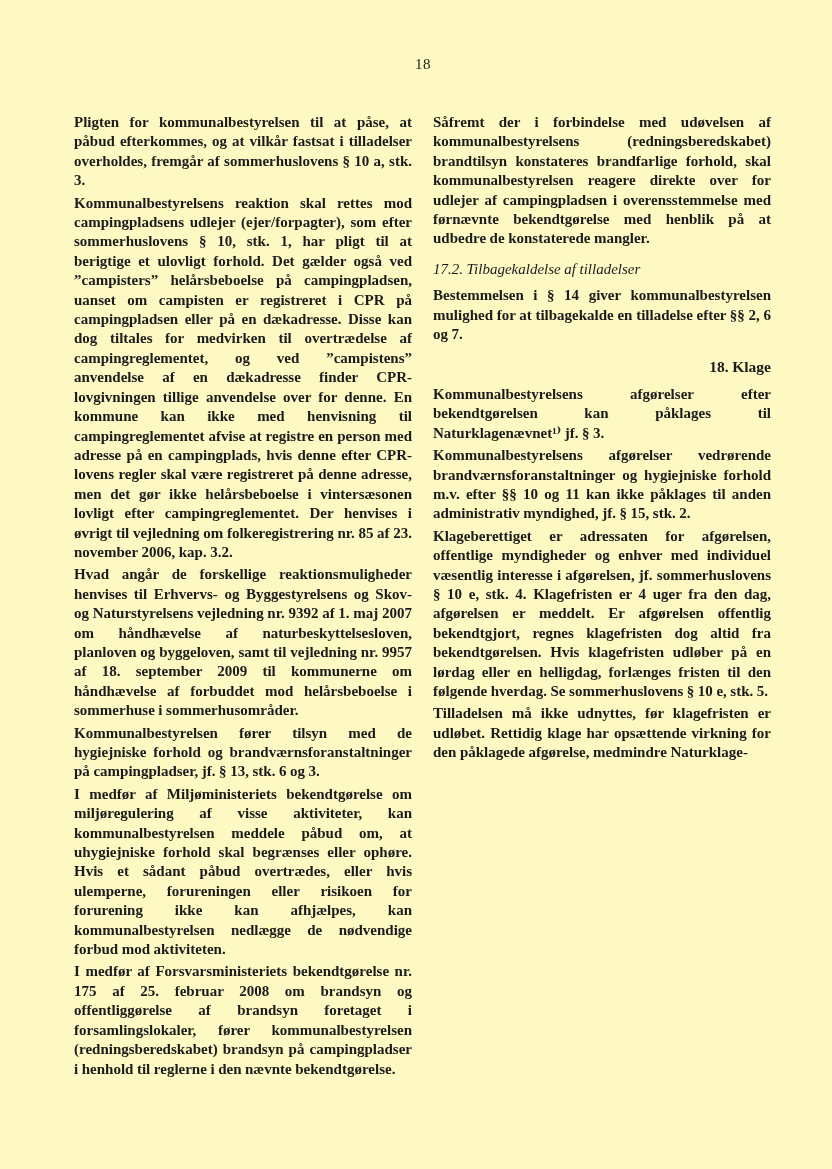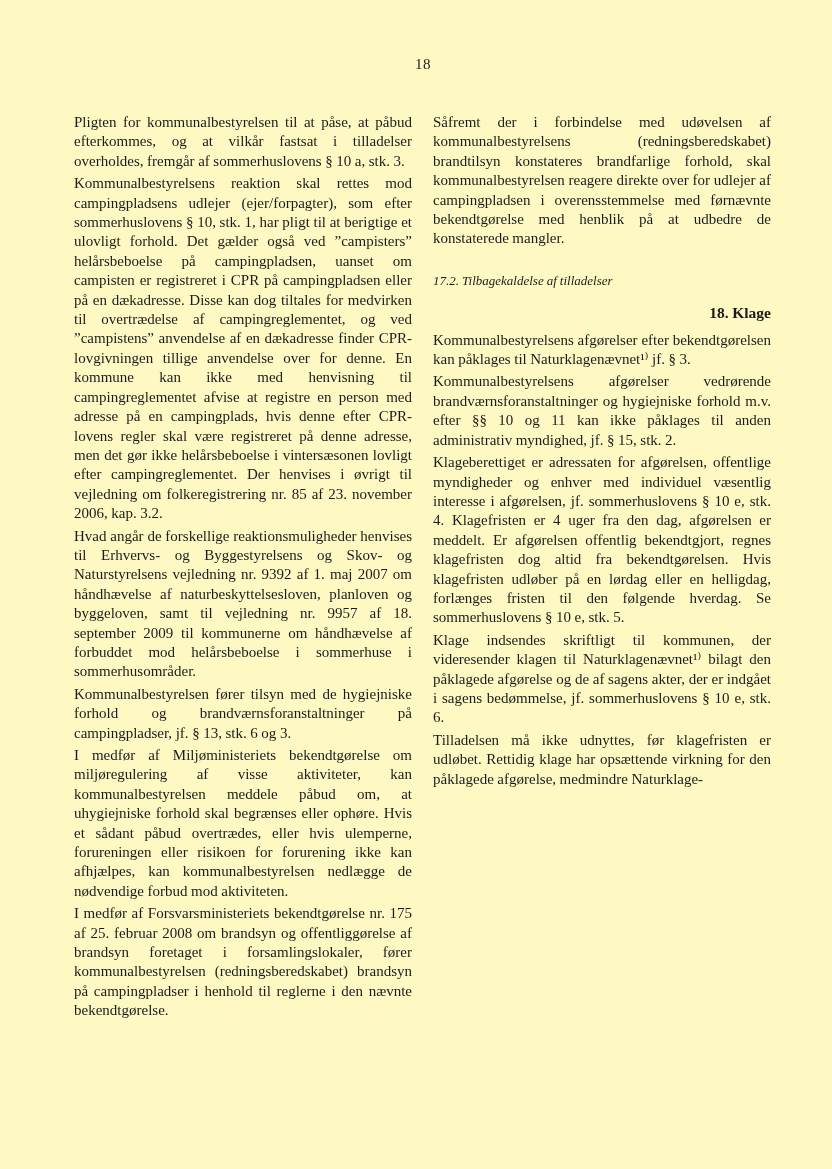--- a/index.html
+++ b/index.html
@@ -33,26 +33,27 @@
     width: 338px;
     font-size: 15px;
     line-height: 19.4px;
     text-align: justify;
     hyphens: auto;
     -webkit-hyphens: auto;
     word-spacing: -0.2px;
   }
   .para {
     margin: 0 0 3px 0;
+    font-weight: bold;
   }
   .heading-italic {
     font-style: italic;
     font-weight: normal;
-    font-size: 13px;
-    margin: 22px 0 7px 0;
+    font-size: 15px;
+    margin: 11px 0 7px 0;
     text-align: left;
   }
   .heading-bold {
     font-weight: bold;
     font-size: 15.5px;
     margin: 13px 0 8px 0;
     text-align: right;
   }
 </style>
 </head>
@@ -69,23 +70,23 @@
       <p class="para">Kommunalbestyrelsens reaktion skal rettes mod campingpladsens udlejer (ejer/forpagter), som efter sommerhuslovens § 10, stk. 1, har pligt til at berigtige et ulovligt forhold. Det gælder også ved ”campisters” helårsbeboelse på campingpladsen, uanset om campisten er registreret i CPR på campingpladsen eller på en dækadresse. Disse kan dog tiltales for medvirken til overtrædelse af campingreglementet, og ved ”campistens” anvendelse af en dækadresse finder CPR-lovgivningen tillige anvendelse over for denne. En kommune kan ikke med henvisning til campingreglementet afvise at registre en person med adresse på en campingplads, hvis denne efter CPR-lovens regler skal være registreret på denne adresse, men det gør ikke helårsbeboelse i vintersæsonen lovligt efter campingreglementet. Der henvises i øvrigt til vejledning om folkeregistrering nr. 85 af 23. november 2006, kap. 3.2.</p>
       <p class="para">Hvad angår de forskellige reaktionsmuligheder henvises til Erhvervs- og Byggestyrelsens og Skov- og Naturstyrelsens vejledning nr. 9392 af 1. maj 2007 om håndhævelse af naturbeskyttelsesloven, planloven og byggeloven, samt til vejledning nr. 9957 af 18. september 2009 til kommunerne om håndhævelse af forbuddet mod helårsbeboelse i sommerhuse i sommerhusområder.</p>
       <p class="para">Kommunalbestyrelsen fører tilsyn med de hygiejniske forhold og brandværnsforanstaltninger på campingpladser, jf. § 13, stk. 6 og 3.</p>
       <p class="para">I medfør af Miljøministeriets bekendtgørelse om miljøregulering af visse aktiviteter, kan kommunalbestyrelsen meddele påbud om, at uhygiejniske forhold skal begrænses eller ophøre. Hvis et sådant påbud overtrædes, eller hvis ulemperne, forureningen eller risikoen for forurening ikke kan afhjælpes, kan kommunalbestyrelsen nedlægge de nødvendige forbud mod aktiviteten.</p>
       <p class="para">I medfør af Forsvarsministeriets bekendtgørelse nr. 175 af 25. februar 2008 om brandsyn og offentliggørelse af brandsyn foretaget i forsamlingslokaler, fører kommunalbestyrelsen (redningsberedskabet) brandsyn på campingpladser i henhold til reglerne i den nævnte bekendtgørelse.</p>
     </div>
 
     <div class="col">
       <p class="para">Såfremt der i forbindelse med udøvelsen af kommunalbestyrelsens (redningsberedskabet) brandtilsyn konstateres brandfarlige forhold, skal kommunalbestyrelsen reagere direkte over for udlejer af campingpladsen i overensstemmelse med førnævnte bekendtgørelse med henblik på at udbedre de konstaterede mangler.</p>
       <h3 class="heading-italic">17.2. Tilbagekaldelse af tilladelser</h3>
+      <p class="para">Bestemmelsen i § 14 giver kommunalbestyrelsen mulighed for at tilbagekalde en tilladelse efter §§ 2, 6 og 7.</p>
       <h2 class="heading-bold">18. Klage</h2>
       <p class="para">Kommunalbestyrelsens afgørelser efter bekendtgørelsen kan påklages til Naturklagenævnet¹⁾ jf. § 3.</p>
       <p class="para">Kommunalbestyrelsens afgørelser vedrørende brandværnsforanstaltninger og hygiejniske forhold m.v. efter §§ 10 og 11 kan ikke påklages til anden administrativ myndighed, jf. § 15, stk. 2.</p>
       <p class="para">Klageberettiget er adressaten for afgørelsen, offentlige myndigheder og enhver med individuel væsentlig interesse i afgørelsen, jf. sommerhuslovens § 10 e, stk. 4. Klagefristen er 4 uger fra den dag, afgørelsen er meddelt. Er afgørelsen offentlig bekendtgjort, regnes klagefristen dog altid fra bekendtgørelsen. Hvis klagefristen udløber på en lørdag eller en helligdag, forlænges fristen til den følgende hverdag. Se sommerhuslovens § 10 e, stk. 5.</p>
-      <p class="para">Klage indsendes skriftligt til kommunen, der videresender klagen til Naturklagenævnet¹⁾ bilagt den påklagede afgørelse og de af sagens akter, der er indgået i sagens bedømmelse, jf. sommerhuslovens § 10 e, stk. 6.</p>
       <p class="para">Tilladelsen må ikke udnyttes, før klagefristen er udløbet. Rettidig klage har opsættende virkning for den påklagede afgørelse, medmindre Naturklage-</p>
     </div>
 
   </div>
 
 </div>
 
 </body></html>

